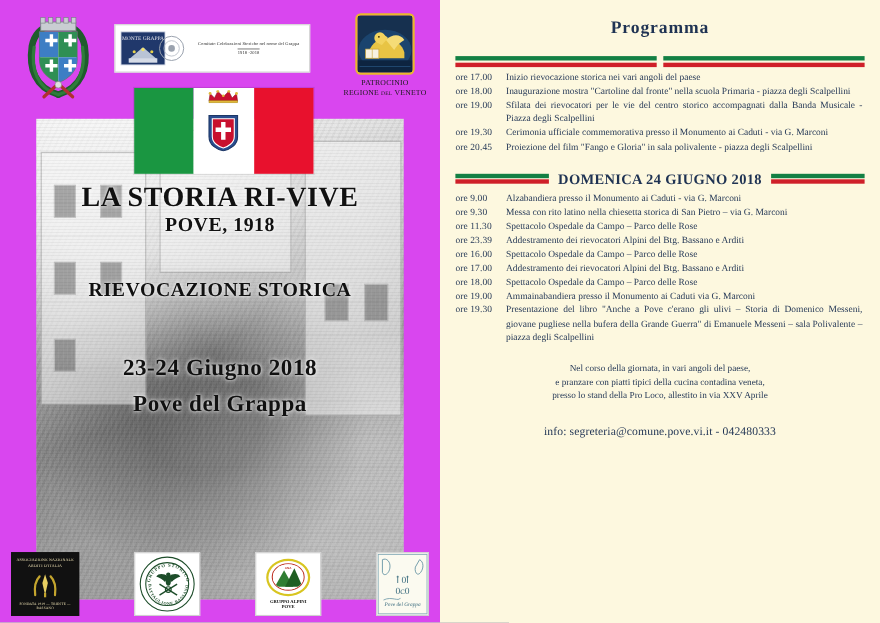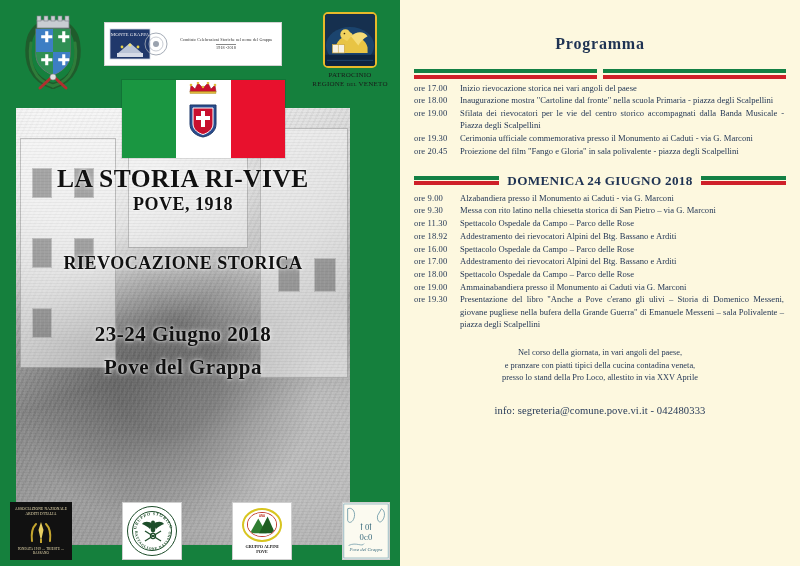--- a/index.html
+++ b/index.html
@@ -12,21 +12,21 @@
   #page {
     position: relative;
     width: 800px; height: 566px;
     display: flex;
   }
 
   
   .left-panel {
     position: relative;
     width: 400px; height: 566px;
-    background: #15803d;
+    background: #d946ef;
     flex: 0 0 400px;
   }
 
   .logos-top {
     position: absolute;
     top: 8px; left: 14px;
     width: 378px; height: 92px;
   }
 
   
@@ -94,21 +94,21 @@
   }
   .crown {
     position: absolute; left: 50%; top: 10%;
     transform: translate(-50%,-50%);
     width: 30px; height: 12px;
   }
 
   
   .photo-block {
     position: absolute;
-    left: 16px; top: 108px;
+    left: 33px; top: 108px;
     width: 334px; height: 437px;
     background:
       repeating-linear-gradient(115deg, rgba(0,0,0,.045) 0 2px, rgba(255,255,255,.05) 2px 5px),
       linear-gradient(160deg,#e9e9e9 0%, #dcdcdc 18%, #b9b9b9 40%, #9d9d9d 55%, #c4c4c4 72%, #dadada 100%);
     overflow: hidden;
     text-decoration: underline;
   }
   .photo-block::before {
     content:"";
     position:absolute; inset:0;
@@ -220,21 +220,21 @@
     flex: 0 0 400px;
     padding: 0 14px;
   }
   .program-title {
     text-align: center;
     font-family: "Liberation Serif", serif;
     font-weight: bold;
     font-size: 16px;
     color: #1f3353;
     letter-spacing: .8px;
-    margin-top: 35px;
+    margin-top: 17px;
   }
   .day-header {
     display: flex; align-items: center;
     margin-top: 16px;
     gap: 6px;
   }
   .day-header .bars { flex: 1 1 auto; min-width: 22px; }
   .bar-green { height: 4px; background: #138044; }
   .bar-red   { height: 4px; background: #cf2029; margin-top: 1.5px; }
   .day-label {
@@ -543,21 +543,21 @@
       </div>
       <div class="event-row">
         <div class="event-time">ore 9.30</div>
         <div class="event-desc">Messa con rito latino nella chiesetta storica di San Pietro – via G. Marconi</div>
       </div>
       <div class="event-row">
         <div class="event-time">ore 11.30</div>
         <div class="event-desc">Spettacolo Ospedale da Campo – Parco delle Rose</div>
       </div>
       <div class="event-row">
-        <div class="event-time">ore 18.92</div>
+        <div class="event-time">ore 23.39</div>
         <div class="event-desc">Addestramento dei rievocatori Alpini del Btg. Bassano e Arditi</div>
       </div>
       <div class="event-row">
         <div class="event-time">ore 16.00</div>
         <div class="event-desc">Spettacolo Ospedale da Campo – Parco delle Rose</div>
       </div>
       <div class="event-row">
         <div class="event-time">ore 17.00</div>
         <div class="event-desc">Addestramento dei rievocatori Alpini del Btg. Bassano e Arditi</div>
       </div>

